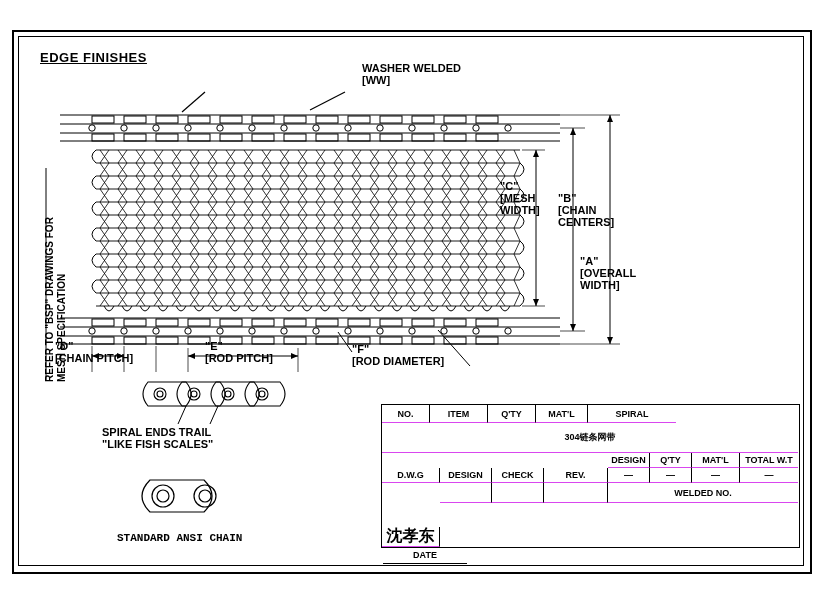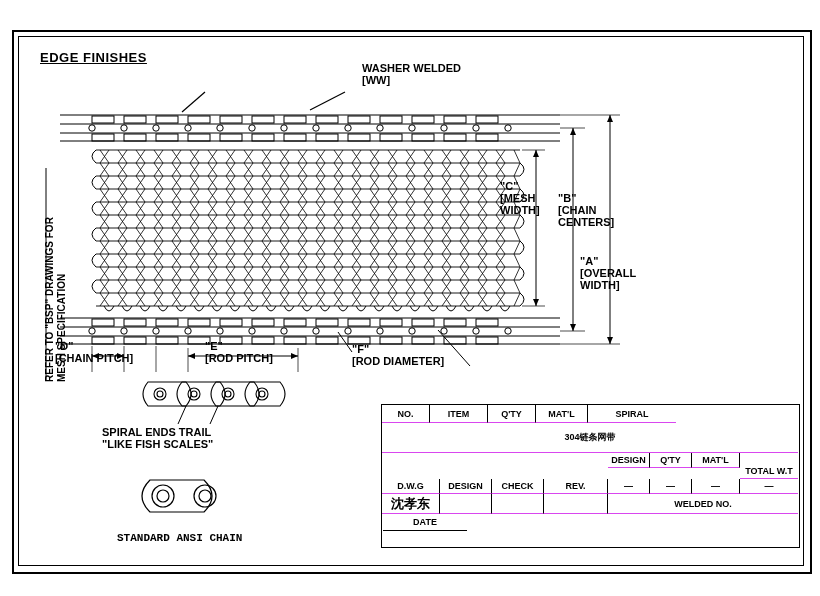--- a/index.html
+++ b/index.html
@@ -371,36 +371,36 @@
 
     <div class="row">
       <div class="cell last cn" style="width:416px;height:30px;">304链条网带</div>
     </div>
 
     <div class="row">
       <div class="cell" style="width:226px;height:15px;border-bottom:none;border-right:none;"></div>
       <div class="cell" style="width:42px;height:15px;">DESIGN</div>
       <div class="cell" style="width:42px;height:15px;">Q'TY</div>
       <div class="cell" style="width:48px;height:15px;">MAT'L</div>
-      <div class="cell last" style="width:58px;height:15px;margin-top:11px;">TOTAL W.T</div>
+      <div class="cell last" style="width:58px;height:15px;">TOTAL W.T</div>
     </div>
 
     <div class="row">
       <div class="cell" style="width:58px;height:15px;">D.W.G</div>
       <div class="cell" style="width:52px;height:15px;text-align:right;">DESIGN</div>
       <div class="cell" style="width:52px;height:15px;">CHECK</div>
       <div class="cell" style="width:64px;height:15px;">REV.</div>
       <div class="cell dash" style="width:42px;height:15px;">—</div>
       <div class="cell dash" style="width:42px;height:15px;">—</div>
       <div class="cell dash" style="width:48px;height:15px;">—</div>
       <div class="cell last dash" style="width:58px;height:15px;">—</div>
     </div>
 
     <div class="row">
-      <div class="cell" style="width:58px;height:20px;font-size:13px;">沈孝东</div>
+      <div class="cell" style="width:58px;height:20px;font-size:16px;margin-top:44px;">沈孝东</div>
       <div class="cell" style="width:52px;height:20px;"></div>
       <div class="cell" style="width:52px;height:20px;"></div>
       <div class="cell" style="width:64px;height:20px;"></div>
       <div class="cell last" style="width:190px;height:20px;">WELDED  NO.</div>
     </div>
 
     <div class="row last">
       <div class="cell last" style="width:86px;height:51px;flex-direction:column;justify-content:flex-start;">
         <div style="width:100%;height:16px;border-bottom:1px solid #000;display:flex;align-items:center;justify-content:center;">DATE</div>
         <div style="width:100%;flex:1;"></div>

